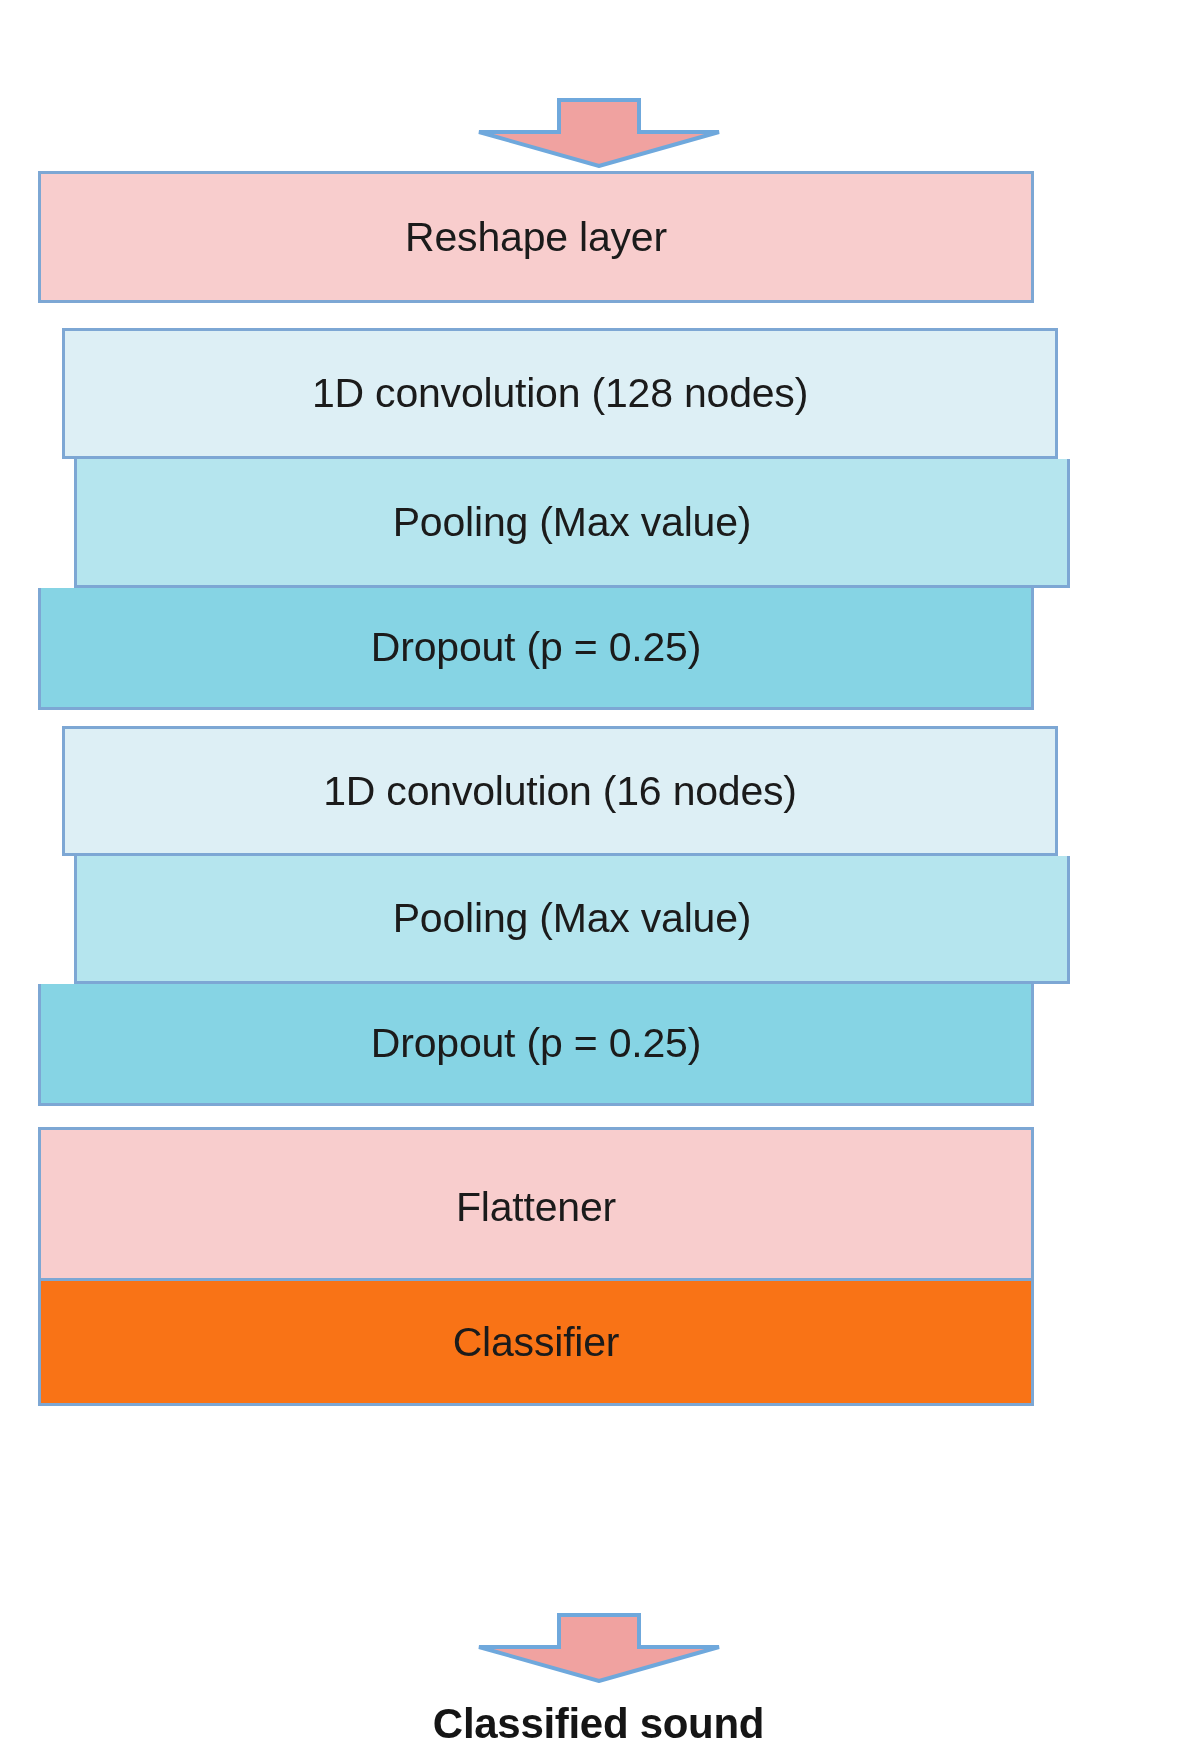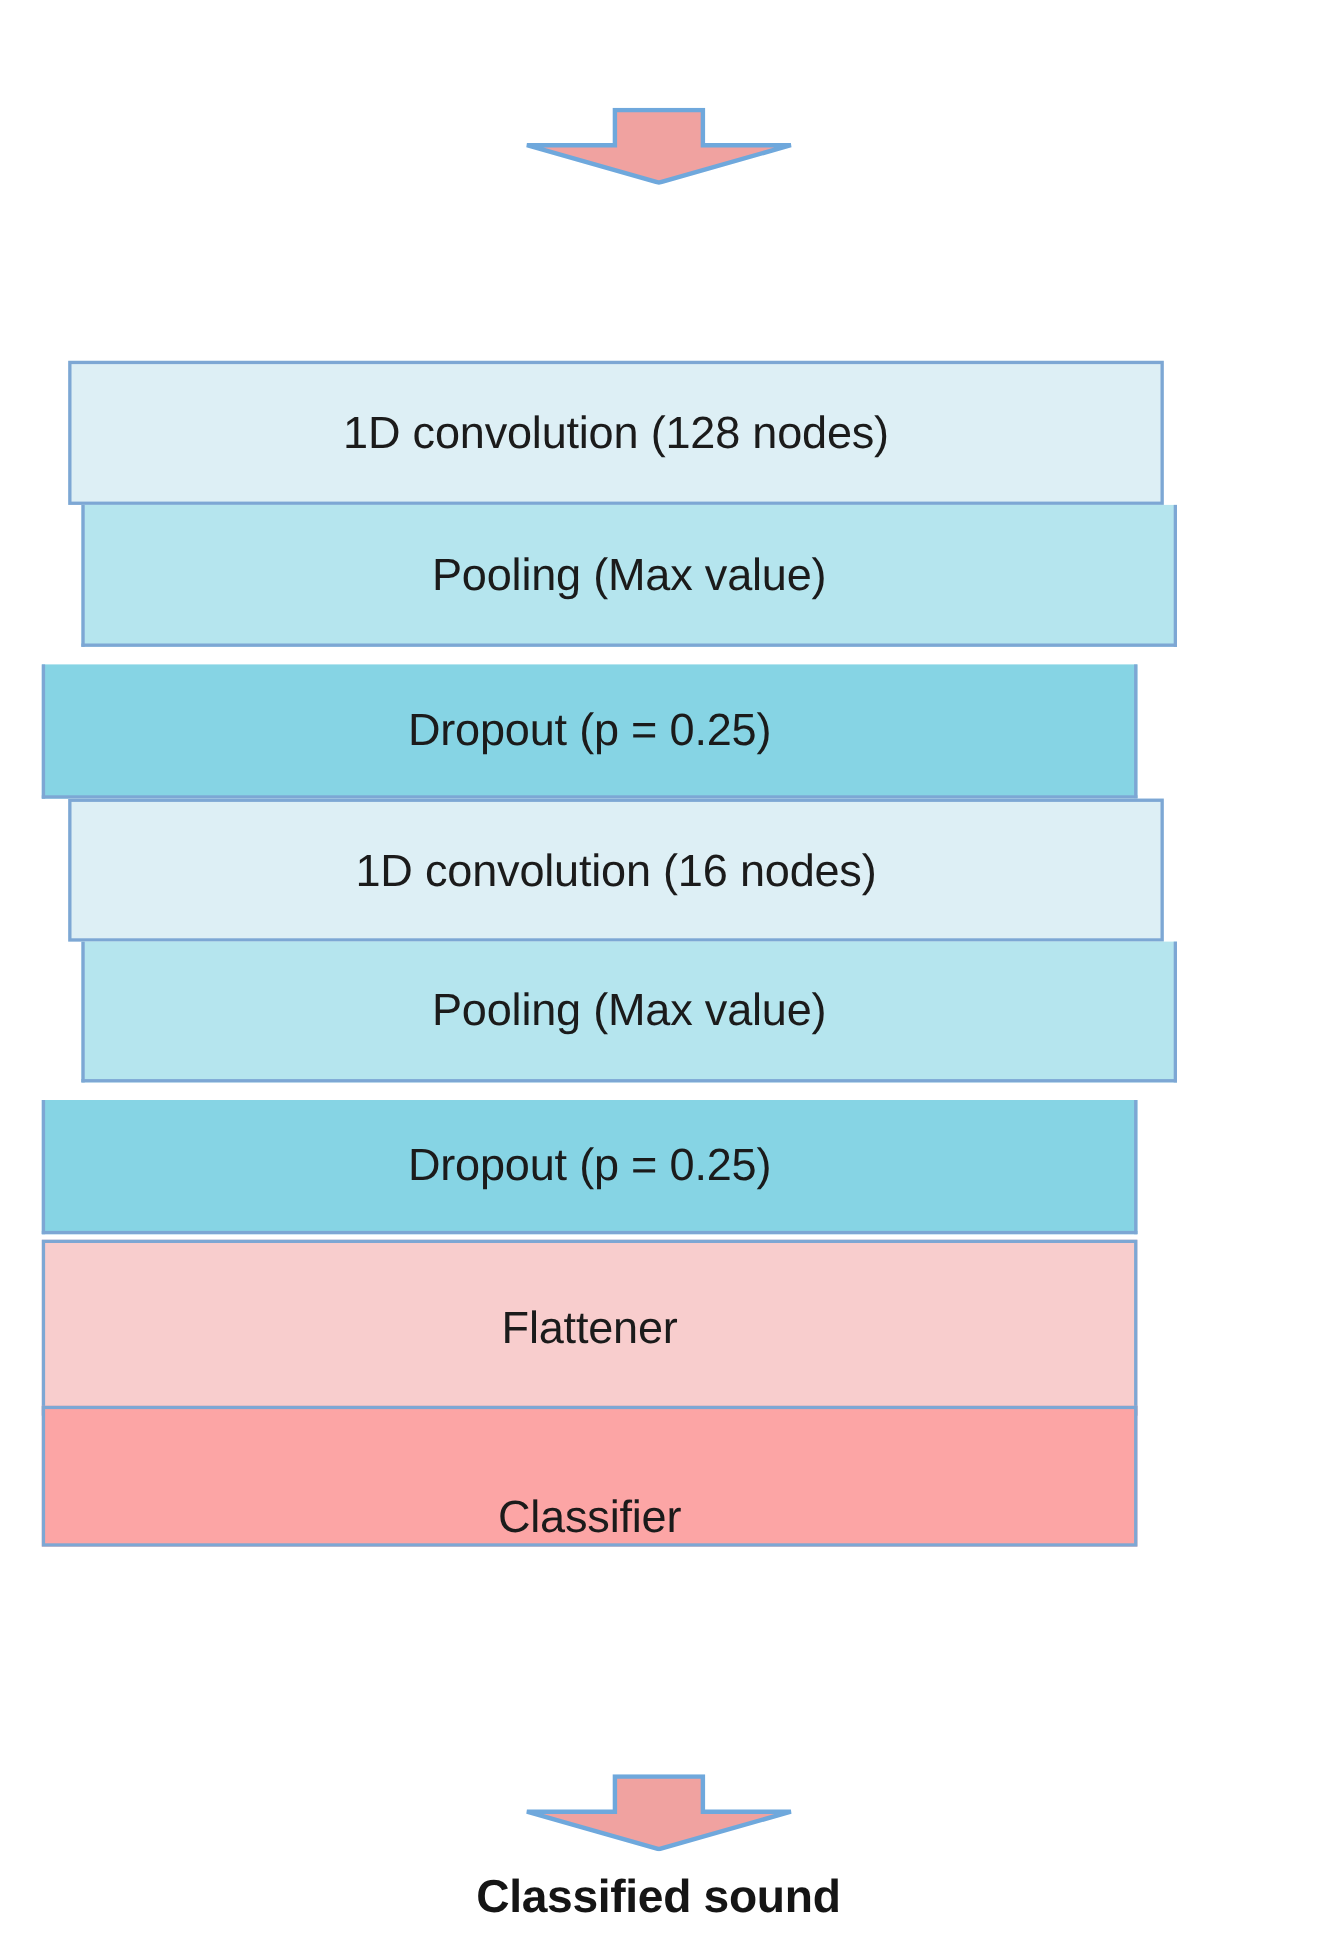--- a/index.html
+++ b/index.html
@@ -59,41 +59,44 @@
     font-size: 41px;
     font-weight: 400;
     color: #1b1b1b;
     letter-spacing: -0.2px;
     white-space: nowrap;
   }
 
   
   .layer-box.stack-top    { border-bottom-width: 3px; }
   .layer-box.stack-mid    { border-top-width: 0; border-bottom-width: 3px; }
-  .layer-box.stack-bottom { border-top-width: 0; margin-top: 16px; }
+  .layer-box.stack-bottom { border-top-width: 0; }
 
   
   .fill-pink   { background: #f8cdcd; }
   .fill-conv   { background: #ddeff5; margin-left: 24px; }
   .fill-pool   { background: #b5e5ee; margin-left: 36px; }
   .fill-drop   { background: #86d4e4; }
-  .fill-gray   { background: #fca5a5; align-items: flex-end; }
+  .fill-gray   { background: #f97316; }
 </style>
 </head>
 <body>
 
 <div id="diagram">
 
 
   <div class="block-arrow" style="top:98px;">
     <svg width="244" height="70" viewBox="0 0 244 70" aria-hidden="true">
       <polygon points="82,2 162,2 162,34 242,34 122,68 2,34 82,34" fill="#f0a2a0" stroke="#6fa8dc" stroke-width="4" stroke-linejoin="miter"></polygon>
     </svg>
   </div>
 
+  <div class="layer-box fill-pink" style="top:171px; height:132px;">
+    <span class="layer-label">Reshape layer</span>
+  </div>
 
   <div class="layer-box fill-conv stack-top" style="top:328px; height:131px;">
     <span class="layer-label">1D convolution (128 nodes)</span>
   </div>
   <div class="layer-box fill-pool stack-mid" style="top:459px; height:129px;">
     <span class="layer-label">Pooling (Max value)</span>
   </div>
   <div class="layer-box fill-drop stack-bottom" style="top:588px; height:122px;">
     <span class="layer-label">Dropout (p = 0.25)</span>
   </div>

